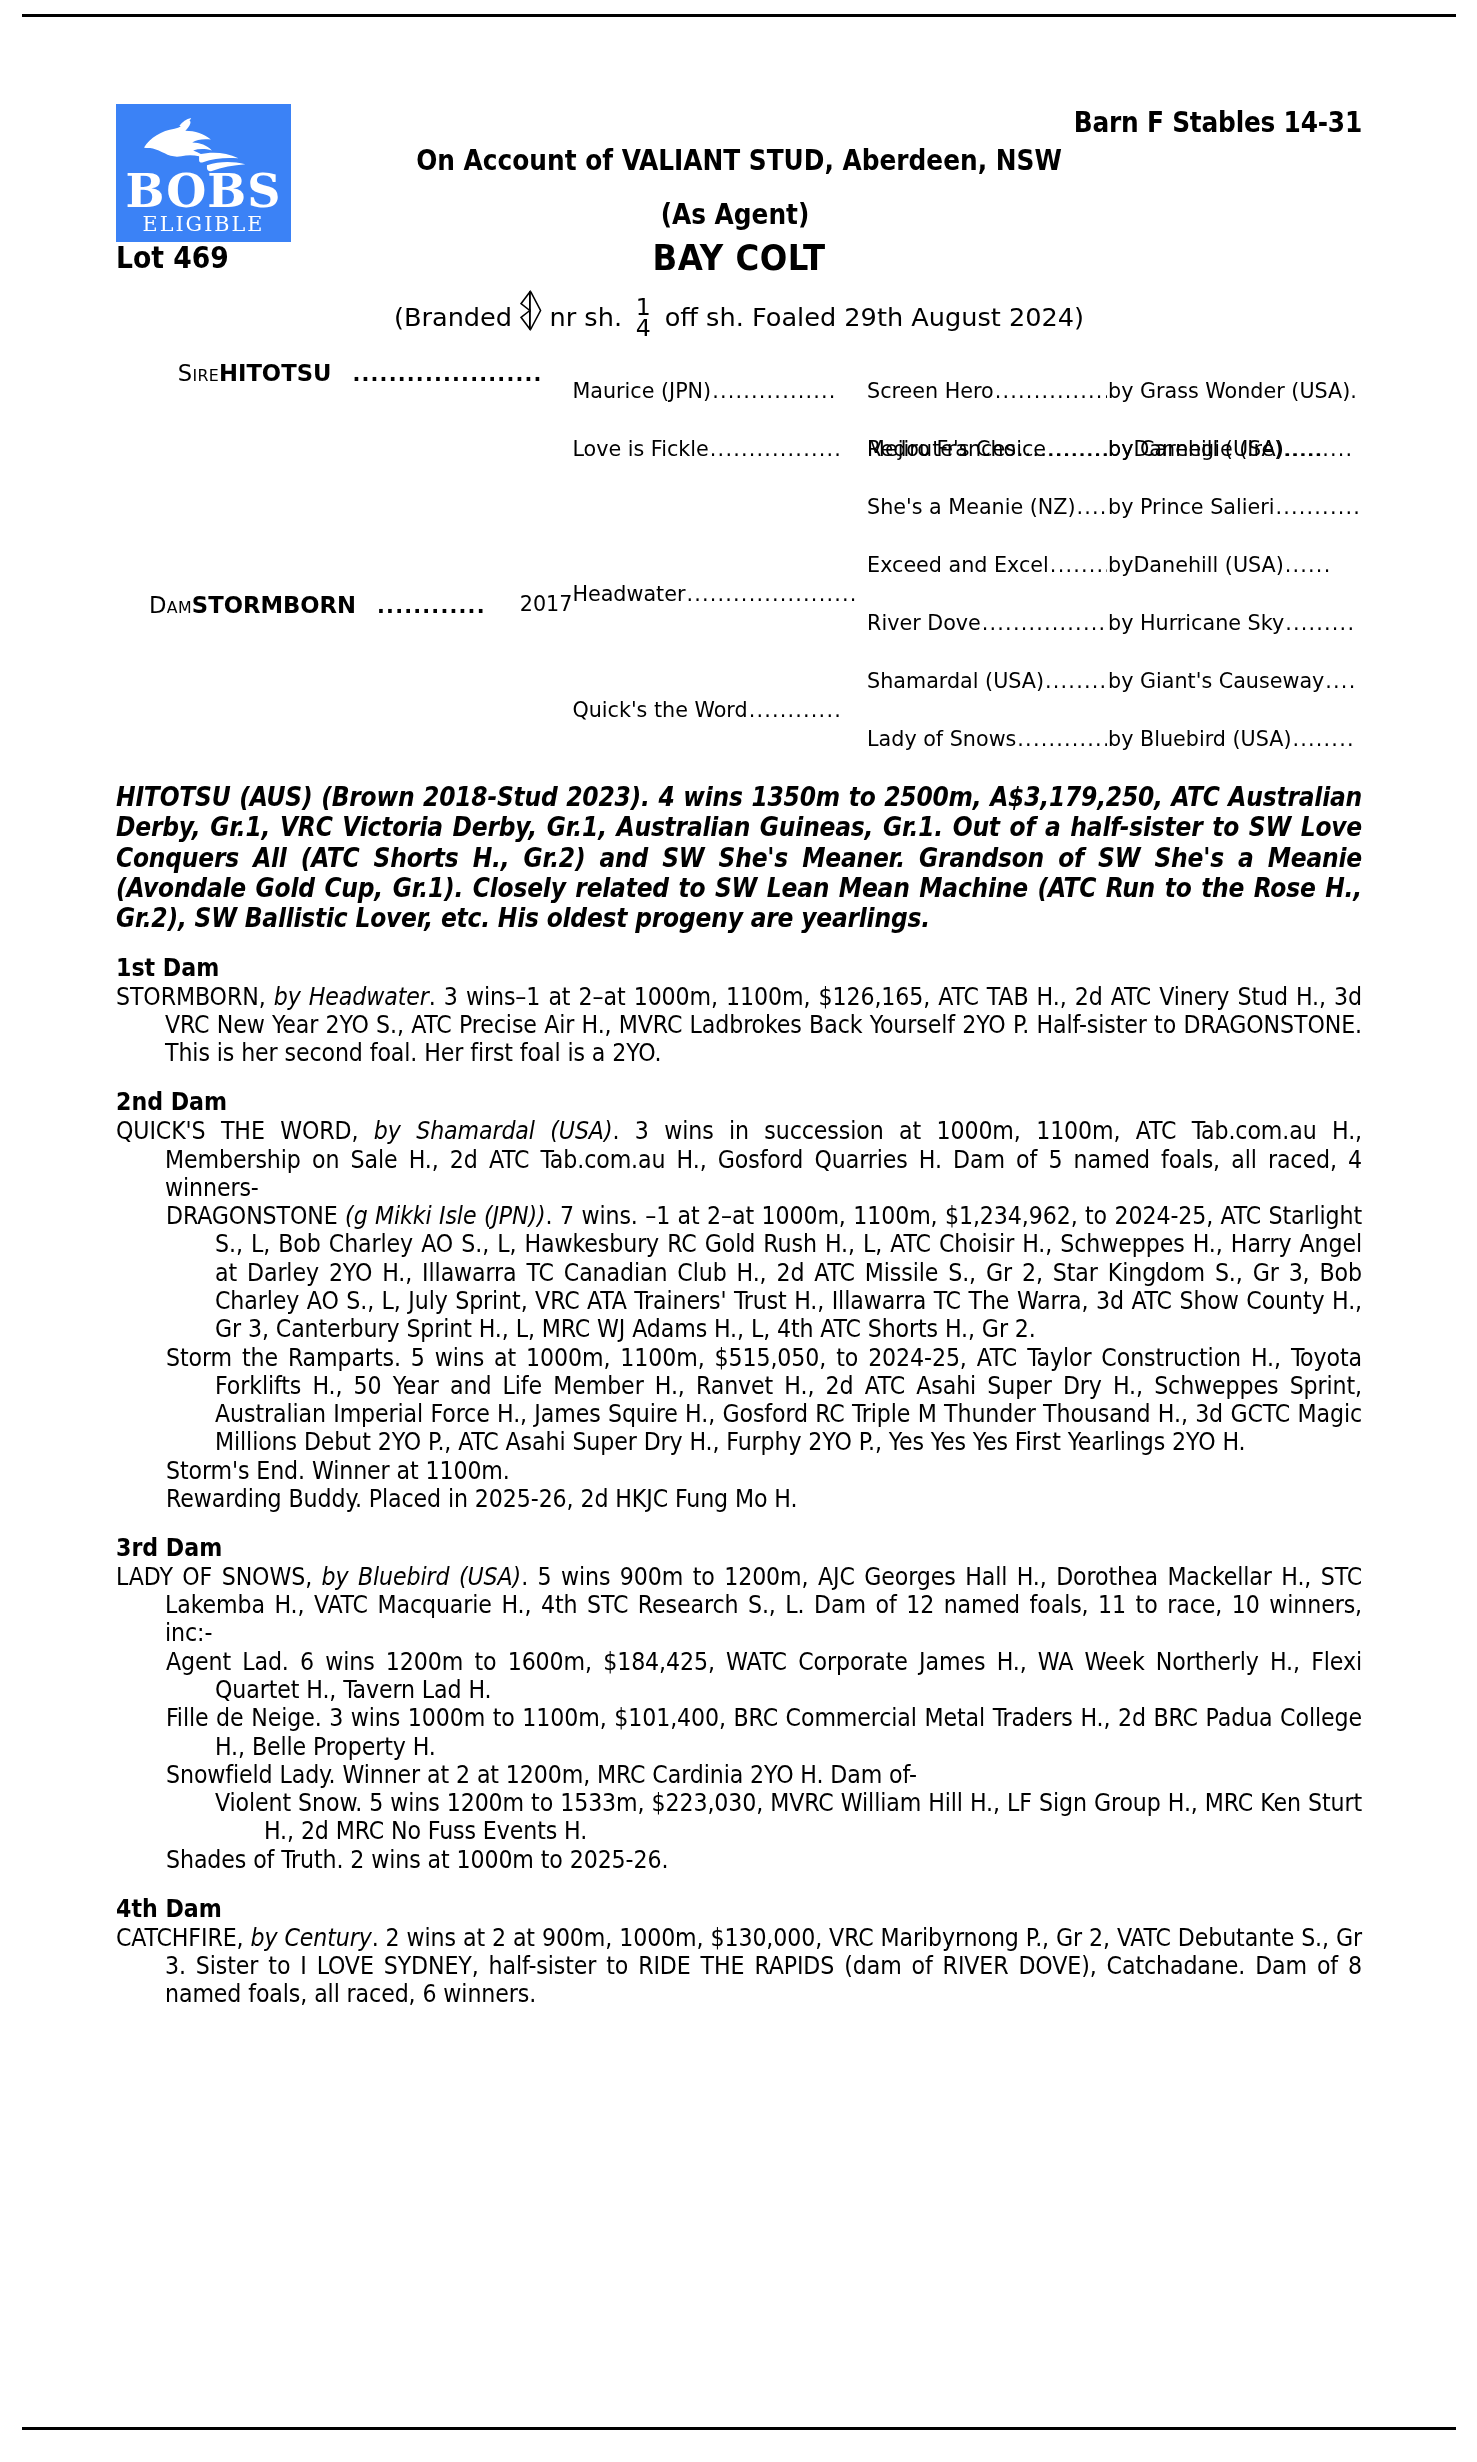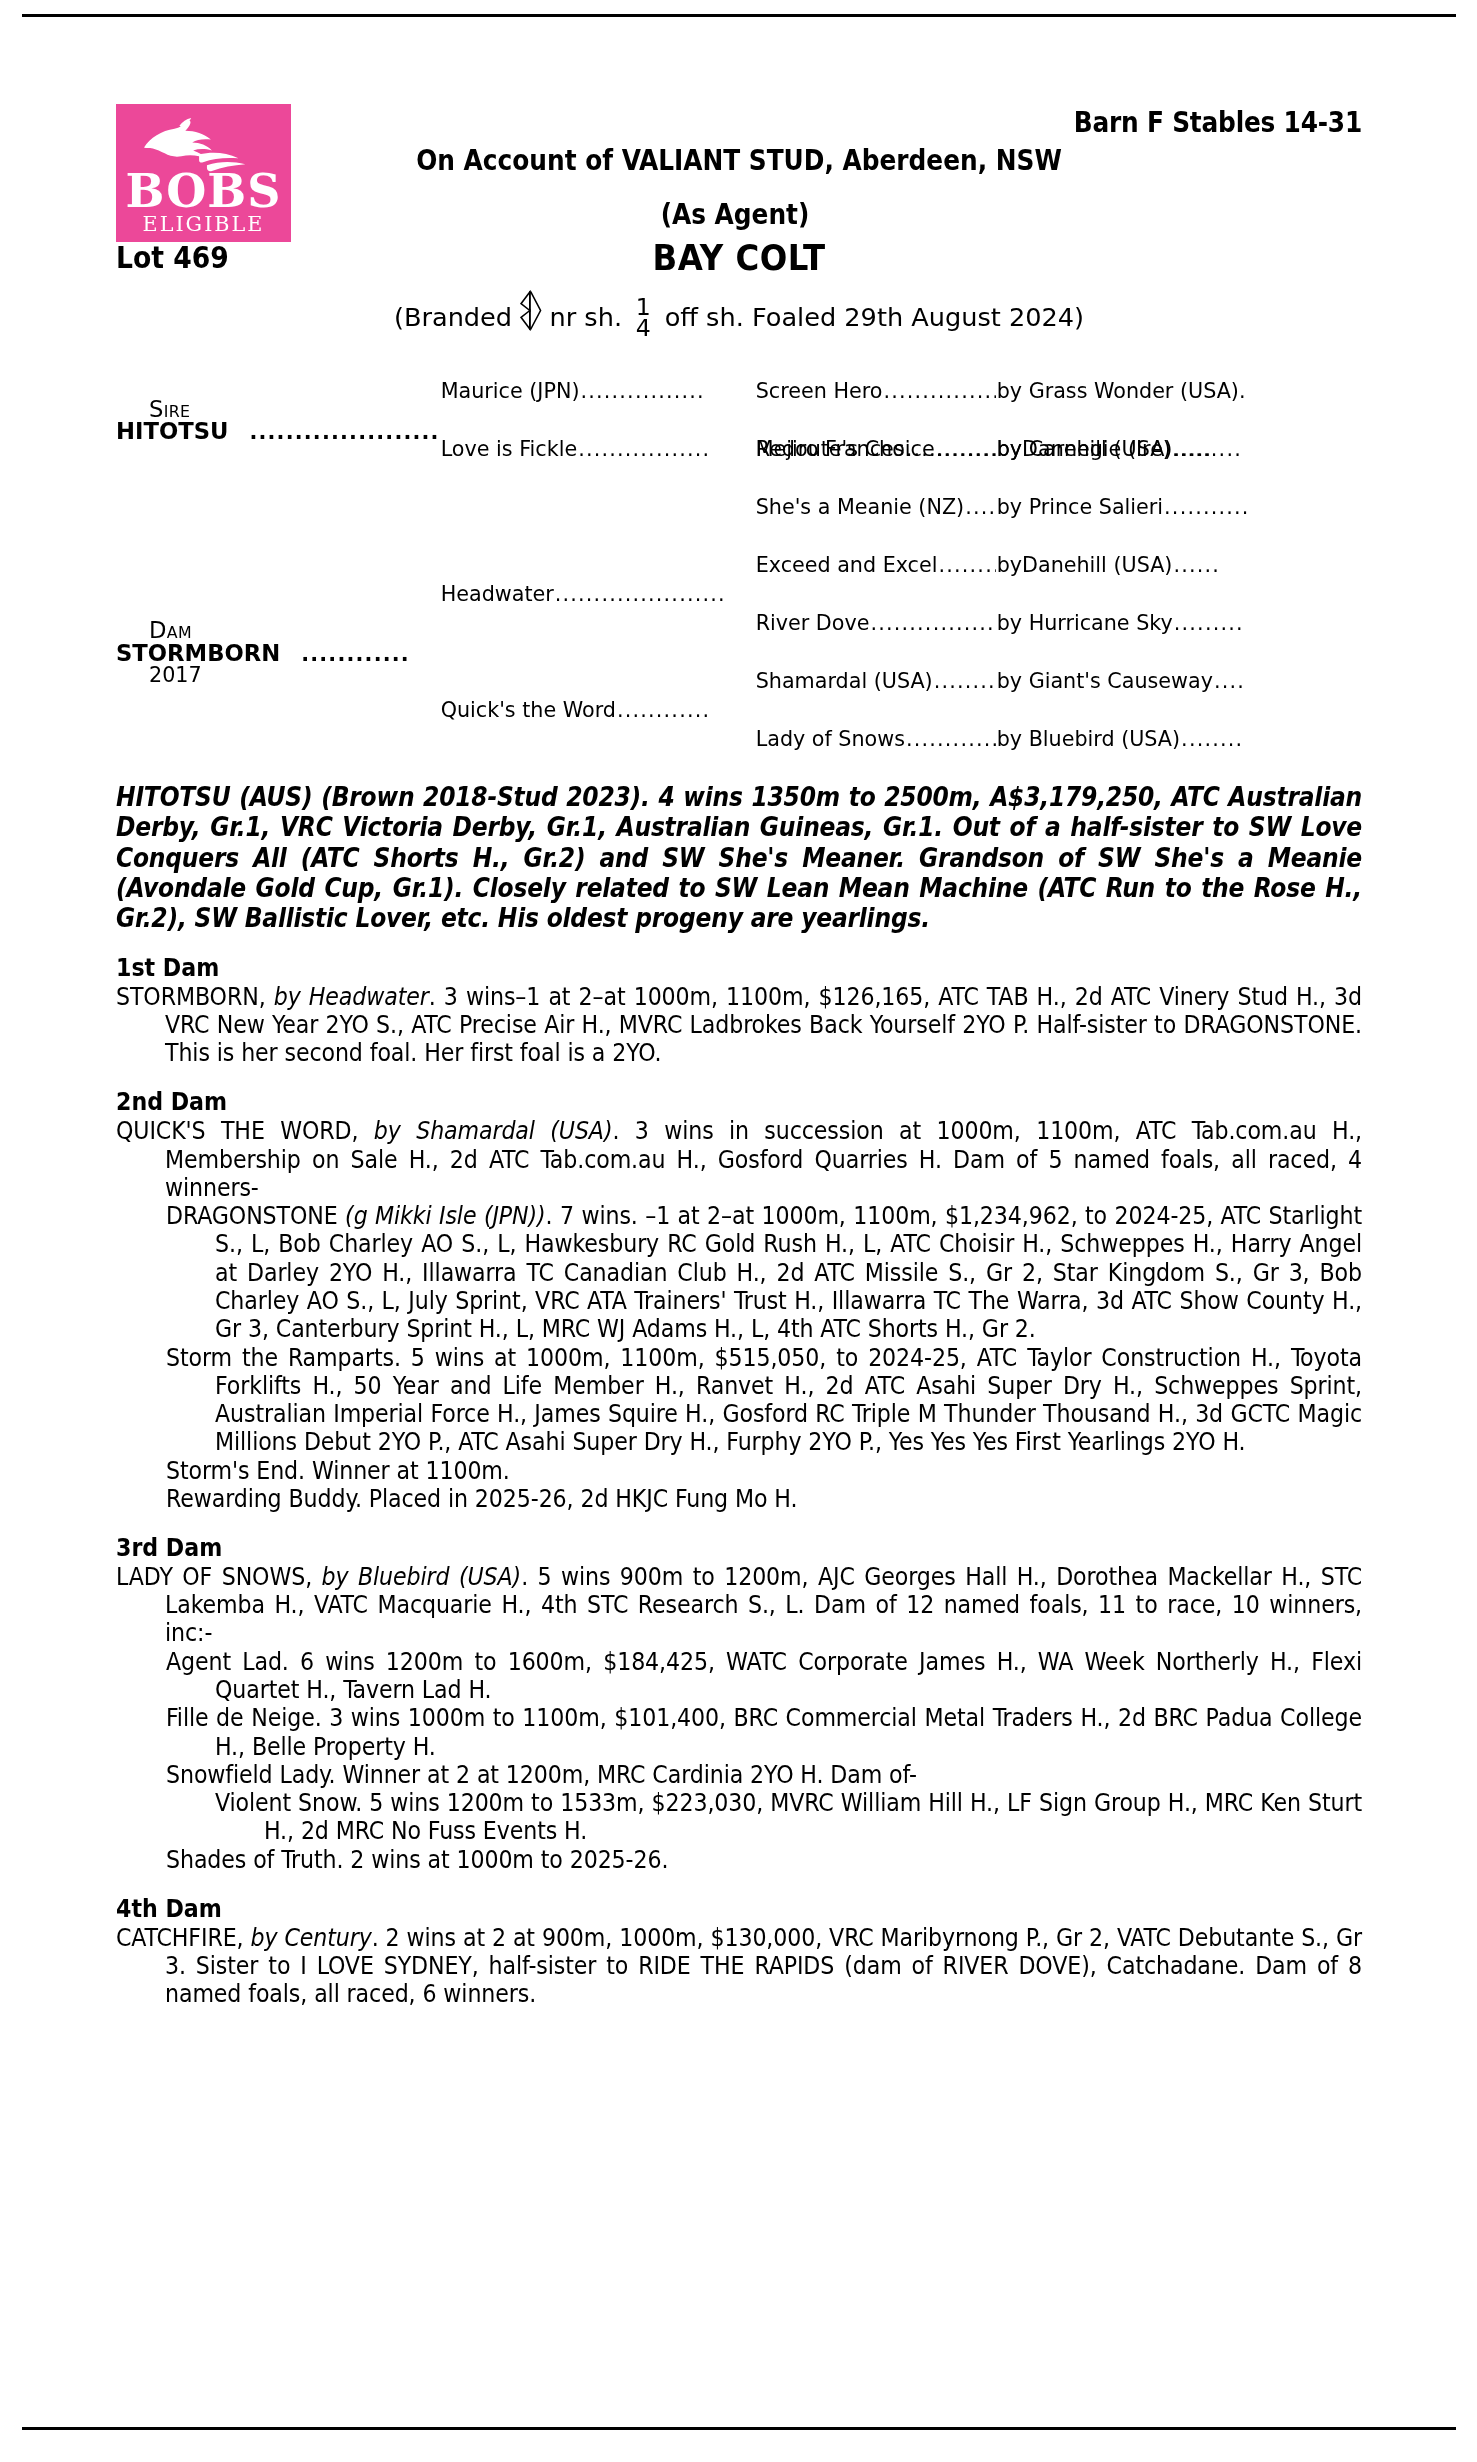--- a/index.html
+++ b/index.html
@@ -11,21 +11,21 @@
   .page{position:relative;width:1478px;height:2463px;box-sizing:border-box;}
   .rule{position:absolute;left:21.7px;right:21.7px;height:3px;background:#000;}
   .rule.top{top:13.8px;}
   .rule.bottom{bottom:33px;}
 
   .content{position:absolute;left:116px;right:116px;top:69px;}
 
   
   .header{position:relative;min-height:158px;}
   .logo{
-    position:absolute;left:0;top:35px;width:175px;height:138px;background:#ec4899;
+    position:absolute;left:0;top:35px;width:175px;height:138px;background:#3b82f6;
     display:flex;flex-direction:column;align-items:center;justify-content:flex-end;
     padding-bottom:5.9px;box-sizing:border-box;overflow:hidden;
   }
   .logo svg{position:absolute;top:9.9px;left:19.7px;}
   .logo .bobs{
     color:#fff;font-family:"DejaVu Serif","Liberation Serif",serif;font-weight:bold;
     font-size:46px;line-height:.95;letter-spacing:1px;
   }
   .logo .elig{
     color:#fff;font-family:"DejaVu Serif","Liberation Serif",serif;
@@ -62,21 +62,21 @@
     line-height:.92;font-size:23.6px;margin:0 13.8px;position:relative;top:1px;
   }
 
   
   .ped{margin-top:21.7px;font-size:20.7px;line-height:1.0;}
   .ped table{border-collapse:collapse;width:100%;}
   .ped td{vertical-align:middle;padding:0;}
   .c1{width:246px;}
   .c2{width:315px;}
   .c3{width:auto;}
-  .parent-block{height:116px;display:flex;flex-direction:column;justify-content:center;}
+  .parent-block{height:116px;display:flex;flex-direction:row;justify-content:center;}
   .smallcap{font-size:19.7px;padding-left:33px;letter-spacing:0.3px;}
   .smallcap .sc{font-size:14.8px;}
   .pname{font-size:22.7px;font-weight:bold;display:flex;align-items:baseline;gap:20px;}
   .pyear{font-size:20.7px;padding-left:33px;}
   .gp{height:58px;display:flex;align-items:center;}
   .gp .nm{white-space:nowrap;}
   .dots{flex:1 1 auto;overflow:hidden;white-space:nowrap;letter-spacing:1.2px;
         font-size:20.7px;line-height:1;margin:0 1px;}
   .ggcell{display:flex;align-items:center;white-space:nowrap;}
   .w2a{width:241px;display:flex;align-items:baseline;}

